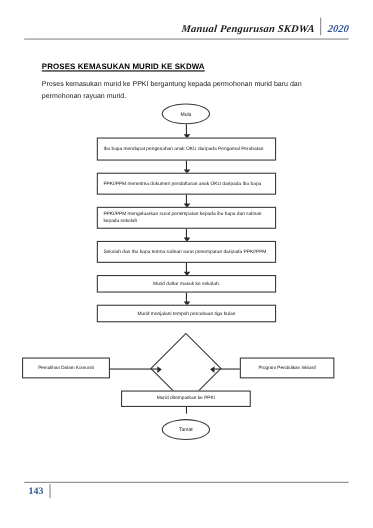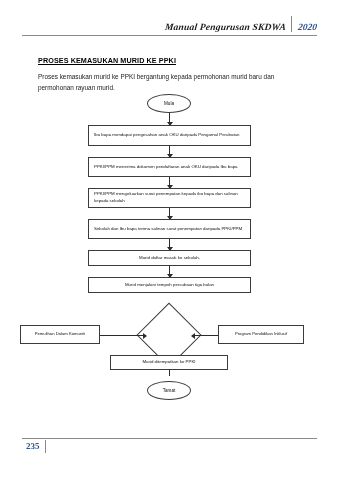--- a/index.html
+++ b/index.html
@@ -225,21 +225,21 @@
 
   <div class="header">
     <div class="header-inner">
       <span class="header-title">Manual Pengurusan SKDWA</span>
       <span class="header-divider"></span>
       <span class="header-year">2020</span>
     </div>
     <div class="header-rule"></div>
   </div>
 
-  <div class="section-title">PROSES  KEMASUKAN MURID KE PPKI</div>
+  <div class="section-title">PROSES  KEMASUKAN MURID KE SKDWA</div>
   <div class="intro">Proses kemasukan murid ke PPKI bergantung kepada permohonan murid baru dan permohonan rayuan murid.</div>
 
   <div class="flow">
 
     <div class="node terminator" style="left:147px; top:4px; width:44px; height:19px;">
       <span>Mula</span>
     </div>
     <div class="arrow-v" style="left:169px; top:23px; height:12px;"></div>
 
     <div class="node process left-align" style="left:88px; top:35px; width:163px; height:21px;">
@@ -289,16 +289,16 @@
       <span>Murid ditempatkan ke PPKI</span>
     </div>
 
     <div class="node terminator" style="left:147px; top:291px; width:44px; height:19px;">
       <span>Tamat</span>
     </div>
 
   </div>
 
   <div class="footer-rule"></div>
-  <div class="footer-page">235</div>
+  <div class="footer-page">143</div>
   <div class="footer-bar"></div>
 
 </div>
 
 </body></html>

